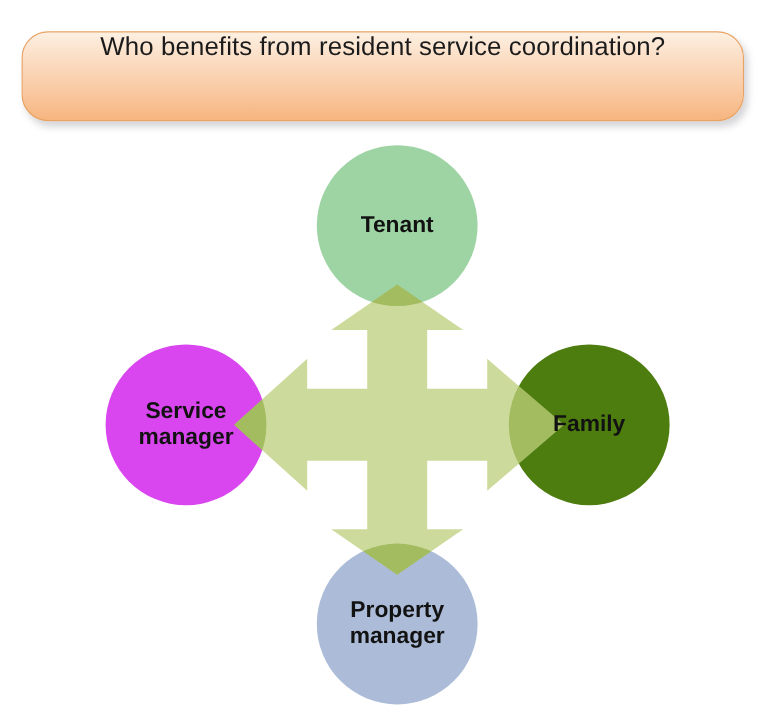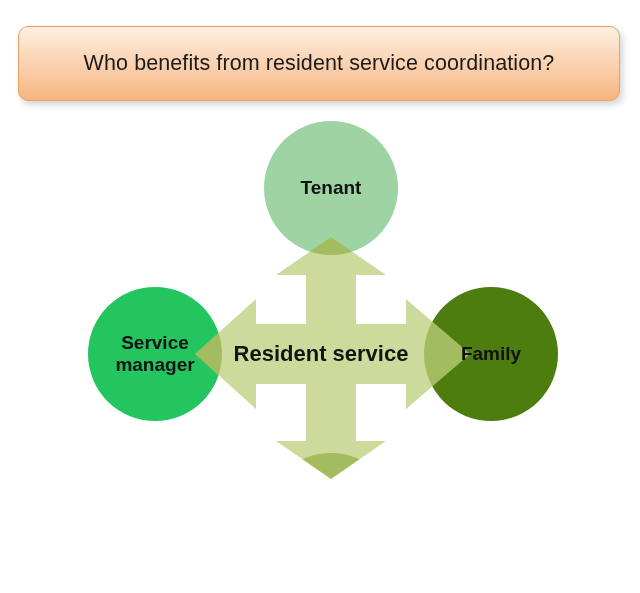--- a/index.html
+++ b/index.html
@@ -21,29 +21,28 @@
 
   
   #title-banner {
     position: absolute;
     left: 18px;
     top: 26px;
     width: 602px;
     height: 75px;
     box-sizing: border-box;
     border: 1.5px solid #e8a263;
-    border-radius: 10px;
+    border-radius: 22px;
     background: linear-gradient(to bottom,
                 #fdf0e2 0%,
                 #fbdcc2 32%,
                 #f9c79f 70%,
                 #f6b57f 100%);
     box-shadow: 3px 4px 6px rgba(120, 120, 130, 0.30);
     display: flex;
-    align-items: center;
     justify-content: center;
   }
   #title-text {
     font-size: 21.5px;
     color: #1b1b1b;
     letter-spacing: 0.1px;
     white-space: nowrap;
   }
 
   
@@ -140,31 +139,37 @@
   <div id="title-banner" style="border-color: rgb(232, 162, 99);">
     <span id="title-text" style="color: rgb(27, 27, 27);">Who benefits from resident service coordination?</span>
   </div>
 
   <div id="diagram-stage">
 
     <div class="node-circle" id="circle-tenant" style="background: rgb(158, 212, 164);">
       <span class="node-label">Tenant</span>
     </div>
 
-    <div class="node-circle" id="circle-service-provider" style="background: #22c55e;">
+    <div class="node-circle" id="circle-service-provider" style="background: #d946ef;">
       <span class="node-label">
         <span>Service</span><br>
         <span>manager</span>
       </span>
     </div>
 
     <div class="node-circle" id="circle-family" style="background: #4d7c0f;">
       <span class="node-label">Family</span>
     </div>
 
+    <div class="node-circle" id="circle-property-manager" style="background: rgb(172, 188, 216);">
+      <span class="node-label">
+        <span>Property</span><br>
+        <span>manager</span>
+      </span>
+    </div>
 
     <svg id="four-way-arrow" viewBox="0 0 640 492">
 
       <polygon id="arrow-body" points="
           331,136
           386,174  356,174
           356,223  406,223  406,198
           470,253  406,308  406,283
           356,283  356,340  386,340
           331,378  276,340  306,340
@@ -193,18 +198,18 @@
       <g fill="#ccdb9c">
         <polygon clip-path="url(#clip-tenant)" points="331,136 386,174 276,174"></polygon>
         <polygon clip-path="url(#clip-service-provider)" points="195,253 256,198 256,308"></polygon>
         <polygon clip-path="url(#clip-family)" points="470,253 406,198 406,308"></polygon>
         <polygon clip-path="url(#clip-property-manager)" points="331,378 386,340 276,340"></polygon>
       </g>
     </svg>
 
     <div id="center-label">
       <span class="center-text" style="color: rgb(20, 20, 20);">
-        <span>Resident service</span><br>
+        <br>
       </span>
     </div>
 
   </div>
 </div>
 
 </body></html>

